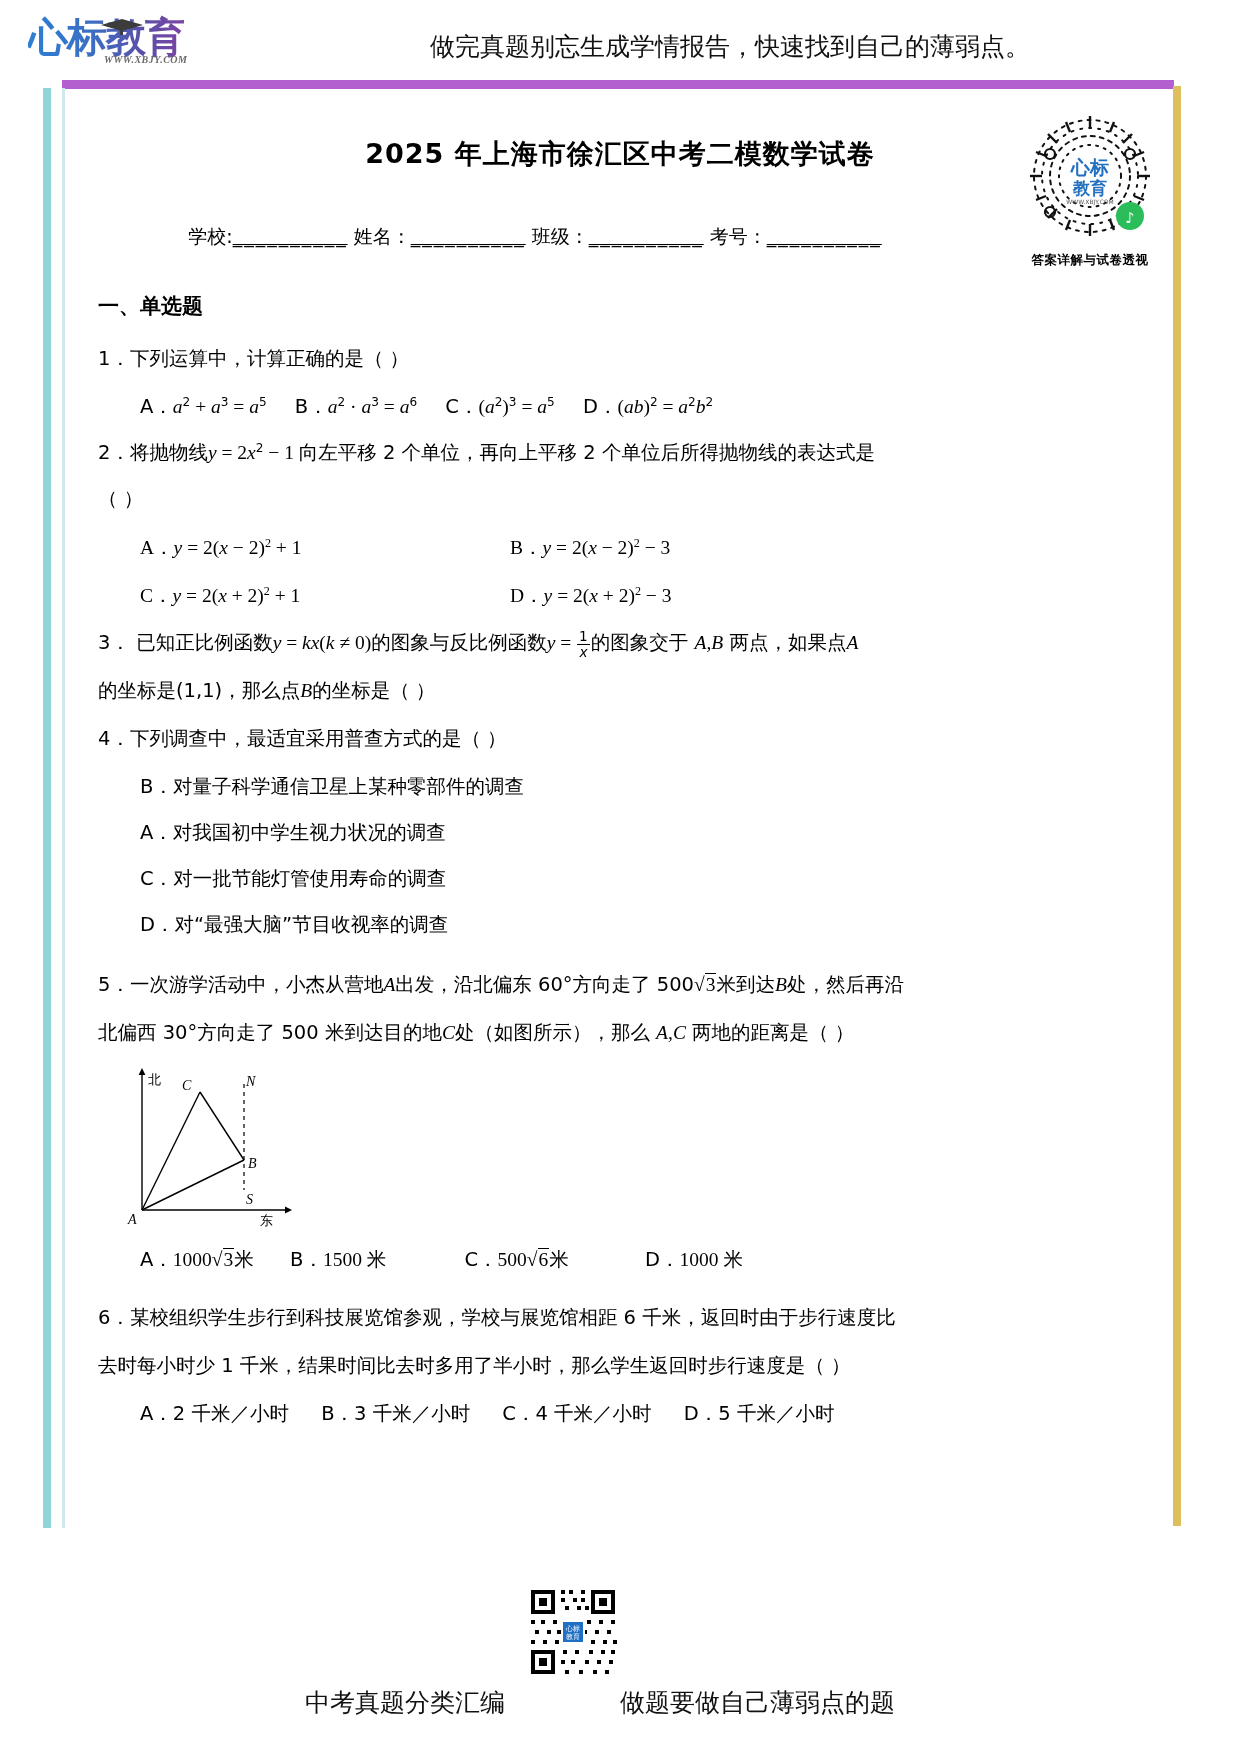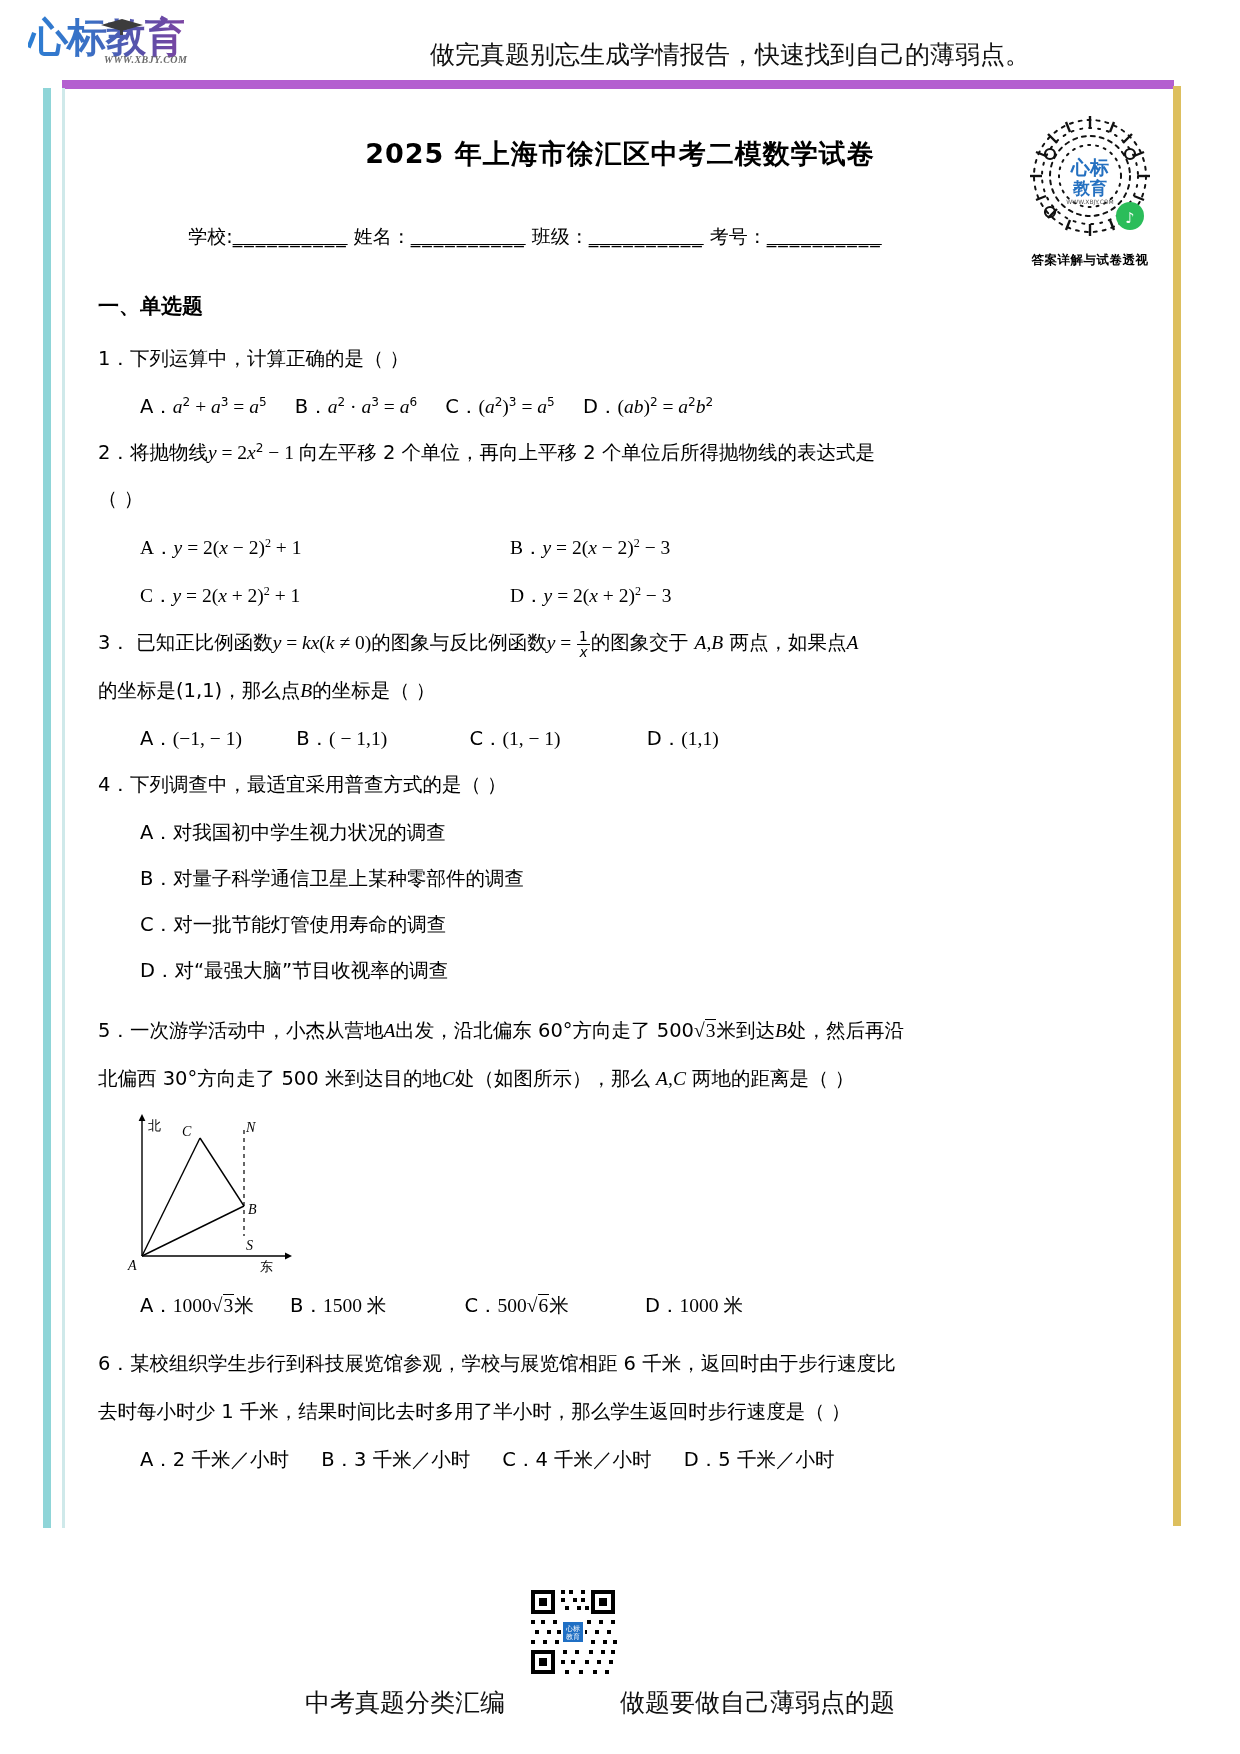--- a/index.html
+++ b/index.html
@@ -33,21 +33,21 @@
     font-family:"Liberation Serif", serif;
     font-style:italic; font-weight:bold;
     font-size:10px; color:#6b6b6b;
     letter-spacing:0.5px;
     margin-left:76px; margin-top:-6px;
   }
   .logo-cap {
     position:absolute; left:72px; top:4px; width:44px; height:18px;
   }
   .slogan {
-    position:absolute; left:430px; top:38px;
+    position:absolute; left:430px; top:30px;
     font-family:"DejaVu Sans", sans-serif;
     font-size:25px; color:#111; white-space:nowrap;
   }
 
   
   .frame-top {
     position:absolute; left:62px; top:80px; width:1112px; height:9px;
     background:#b45fd0;
   }
   .frame-left {
@@ -262,33 +262,27 @@
       </div>
     </div>
 
     <div class="q">
       <span>3．</span>
       <span>已知正比例函数</span><span class="m">y</span><span class="mr"> = </span><span class="m">kx</span><span class="mr">(</span><span class="m">k</span><span class="mr"> ≠ 0)</span><span>的图象与反比例函数</span><span class="m">y</span><span class="mr"> = </span><span class="frac"><span class="num">1</span><span class="den">x</span></span><span>的图象交于</span> <span class="m">A,B</span> <span>两点，如果点</span><span class="m">A</span>
     </div>
     <div class="q">
       <span>的坐标是(1,1)，那么点</span><span class="m">B</span><span>的坐标是（  ）</span>
     </div>
-    <div class="opts-inline">
-      <span class="opt" style="margin-right:48px"><span>A．</span><span class="mr">(−1, − 1)</span></span>
-      <span class="opt" style="margin-right:76px"><span>B．</span><span class="mr">( − 1,1)</span></span>
-      <span class="opt" style="margin-right:80px"><span>C．</span><span class="mr">(1, − 1)</span></span>
-      <span class="opt"><span>D．</span><span class="mr">(1,1)</span></span>
-    </div>
 
     <div class="q">
       <span>4．</span><span>下列调查中，最适宜采用普查方式的是（  ）</span>
     </div>
     <div class="opts-list">
+      <div><span>B．</span><span>对量子科学通信卫星上某种零部件的调查</span></div>
       <div><span>A．</span><span>对我国初中学生视力状况的调查</span></div>
-      <div><span>B．</span><span>对量子科学通信卫星上某种零部件的调查</span></div>
       <div><span>C．</span><span>对一批节能灯管使用寿命的调查</span></div>
       <div><span>D．</span><span>对“最强大脑”节目收视率的调查</span></div>
     </div>
 
     <div class="q" style="margin-top:14px">
       <span>5．</span><span>一次游学活动中，小杰从营地</span><span class="m">A</span><span>出发，沿北偏东 60°方向走了 500</span><span class="rad"><span class="mr">√</span><span class="bar mr">3</span></span><span>米到达</span><span class="m">B</span><span>处，然后再沿</span>
     </div>
     <div class="q">
       <span>北偏西 30°方向走了 500 米到达目的地</span><span class="m">C</span><span>处（如图所示），那么</span> <span class="m">A,C</span> <span>两地的距离是（  ）</span>
     </div>

